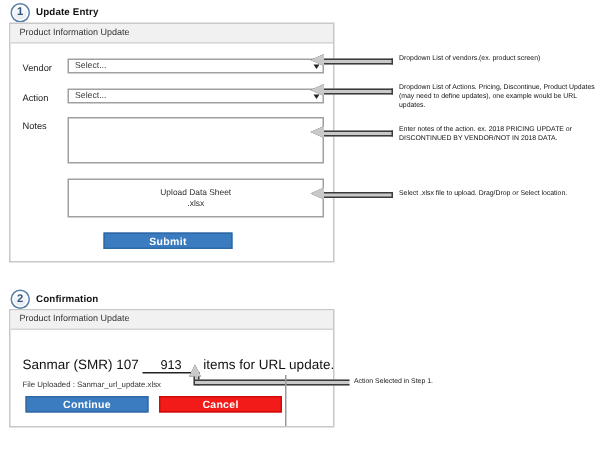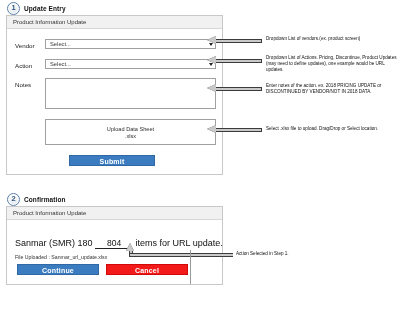--- a/index.html
+++ b/index.html
@@ -278,22 +278,22 @@
   <div class="step-circle">2</div>
   <div class="step-title">Confirmation</div>
 </div>
 
 <div class="panel" id="panel-confirm">
   <div class="panel-header">
     <span class="panel-header-label">Product Information Update</span>
   </div>
   <div class="confirm-body">
     <div class="confirm-sentence">
-      <span>Sanmar (SMR) 180</span>
-      <span class="count-blank">804</span>
+      <span>Sanmar (SMR) 107</span>
+      <span class="count-blank">913</span>
       <span>items for URL update.</span>
     </div>
     <div class="file-line">File Uploaded : Sanmar_url_update.xlsx</div>
 
     <div class="btn btn-blue" style="left:10px; top:44px; width:82px;">Continue</div>
     <div class="btn btn-red" style="left:99px; top:44px; width:82px;">Cancel</div>
   </div>
 </div>
 
 <div class="arrow-up" style="left:126px; top:243px;">

